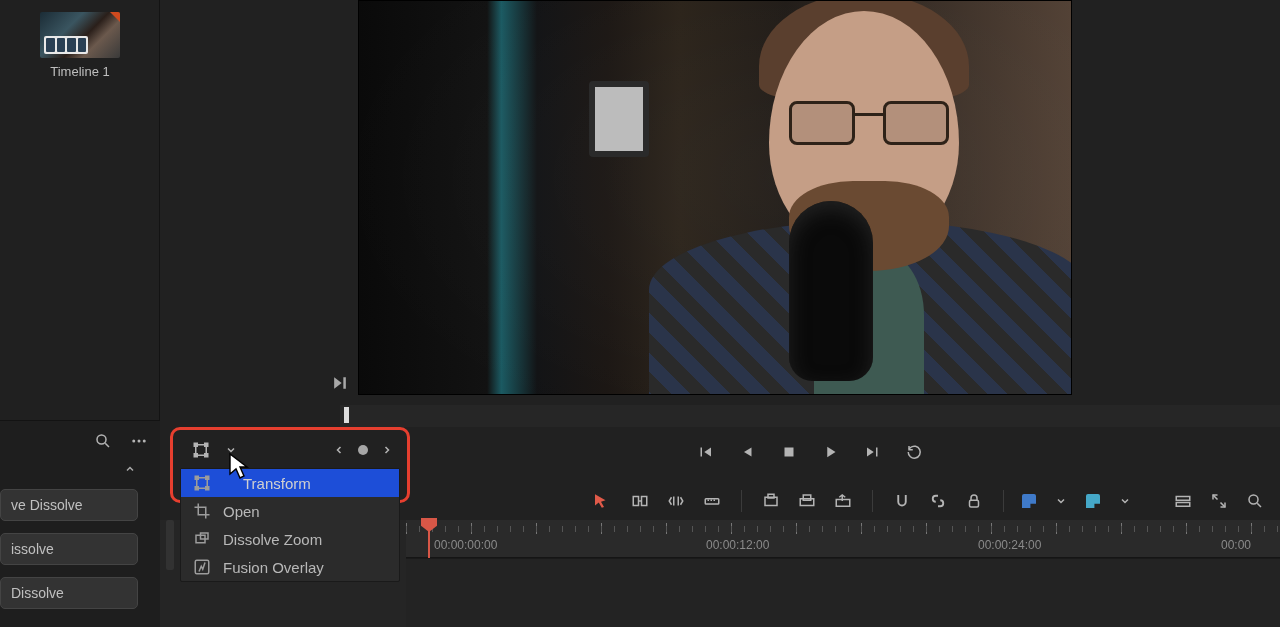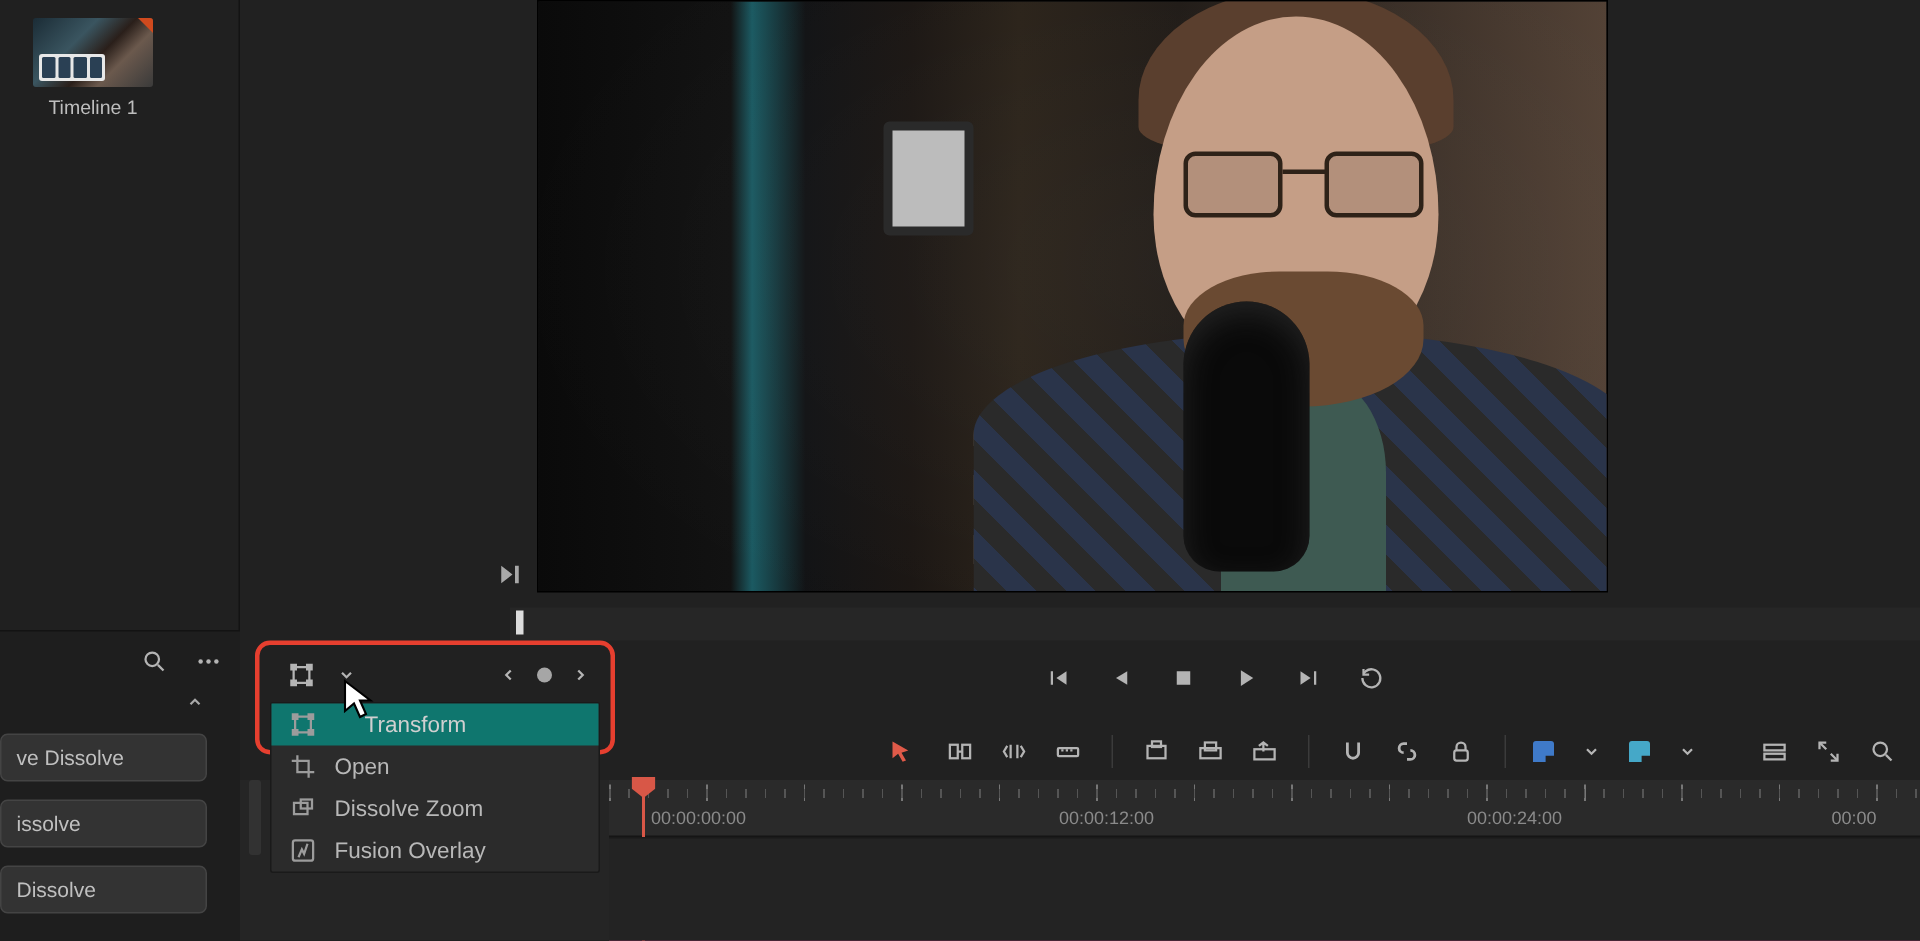--- a/index.html
+++ b/index.html
@@ -17,21 +17,21 @@
   
   .media-pool {
     width: 160px;
     background: #202020;
     border-right: 1px solid #131313;
     padding: 8px 10px;
     flex-shrink: 0;
   }
   .clip-thumb {
     width: 80px;
-    margin: 4px auto 4px 12px;
+    margin: 4px auto 4px 30px;
   }
   .clip-thumb .thumb {
     width: 80px;
     height: 46px;
     border-radius: 2px;
     position: relative;
     background: linear-gradient(135deg,#1b2c36 0%,#3a5560 35%,#2a1f1a 55%,#6b594d 70%,#3a3a3a 100%);
     overflow: hidden;
   }
   .clip-thumb .thumb::before {
@@ -240,21 +240,21 @@
     z-index:6;
     border-radius:2px;
   }
   .dd-item {
     display:flex; align-items:center; gap:12px;
     padding:5px 12px;
     font-size:15px;
     color:#b8b8b8;
     cursor:pointer;
   }
-  .dd-item.sel { background:#0f766e; color:#d0d0d0;gap:32px; }
+  .dd-item.sel { background:#1d4ed8; color:#d0d0d0;gap:32px; }
   .dd-item .mi { width:18px;height:18px; display:inline-flex; align-items:center; justify-content:center; color:#9c9c9c;}
 
   .cursor-ptr {
     position:absolute;
     left:228px; top:452px;
     z-index:10;
     pointer-events:none;
   }
 
   

